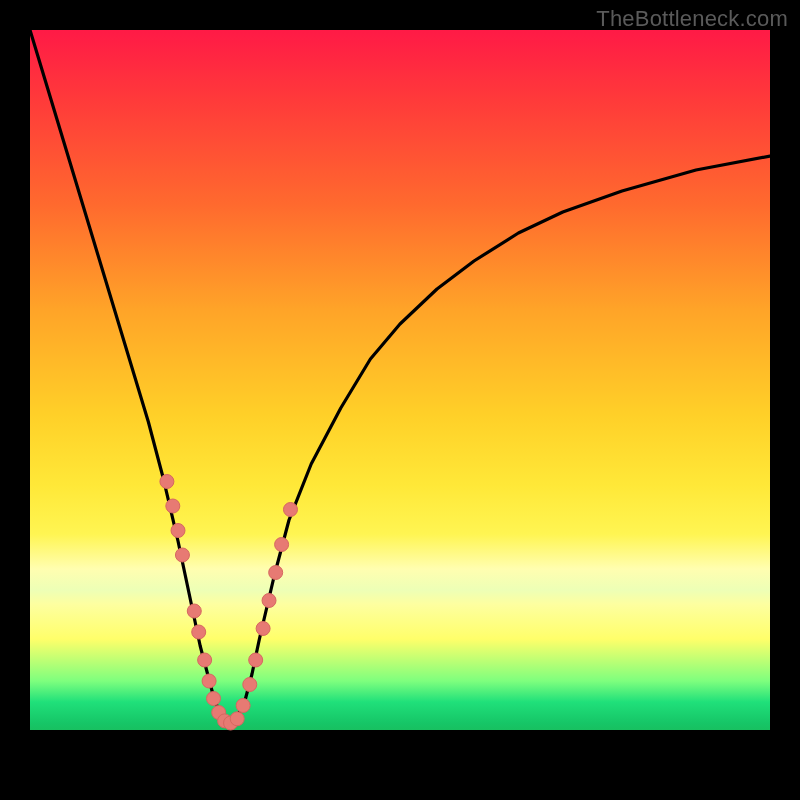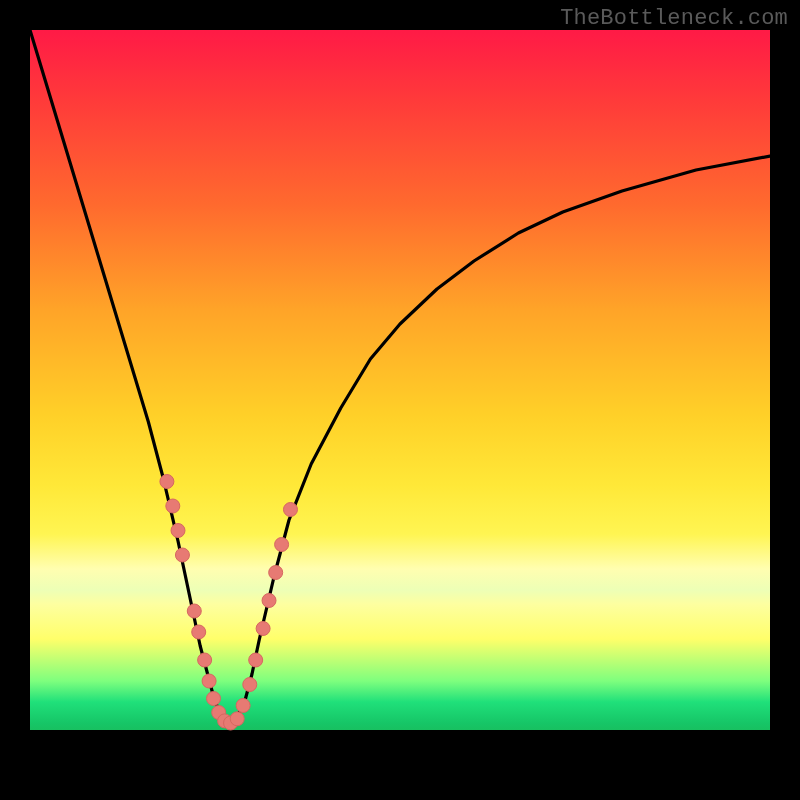--- a/index.html
+++ b/index.html
@@ -11,21 +11,20 @@
     overflow: hidden;
     font-family: Arial, Helvetica, sans-serif;
   }
   .frame {
     position: absolute;
     top: 0;
     left: 0;
     width: 800px;
     height: 800px;
     background: #000;
-    font-family: Liberation Mono, monospace;
   }
   .plot {
     position: absolute;
     left: 30px;
     top: 30px;
     width: 740px;
     height: 740px;
   }
   .gradient {
     position: absolute;

